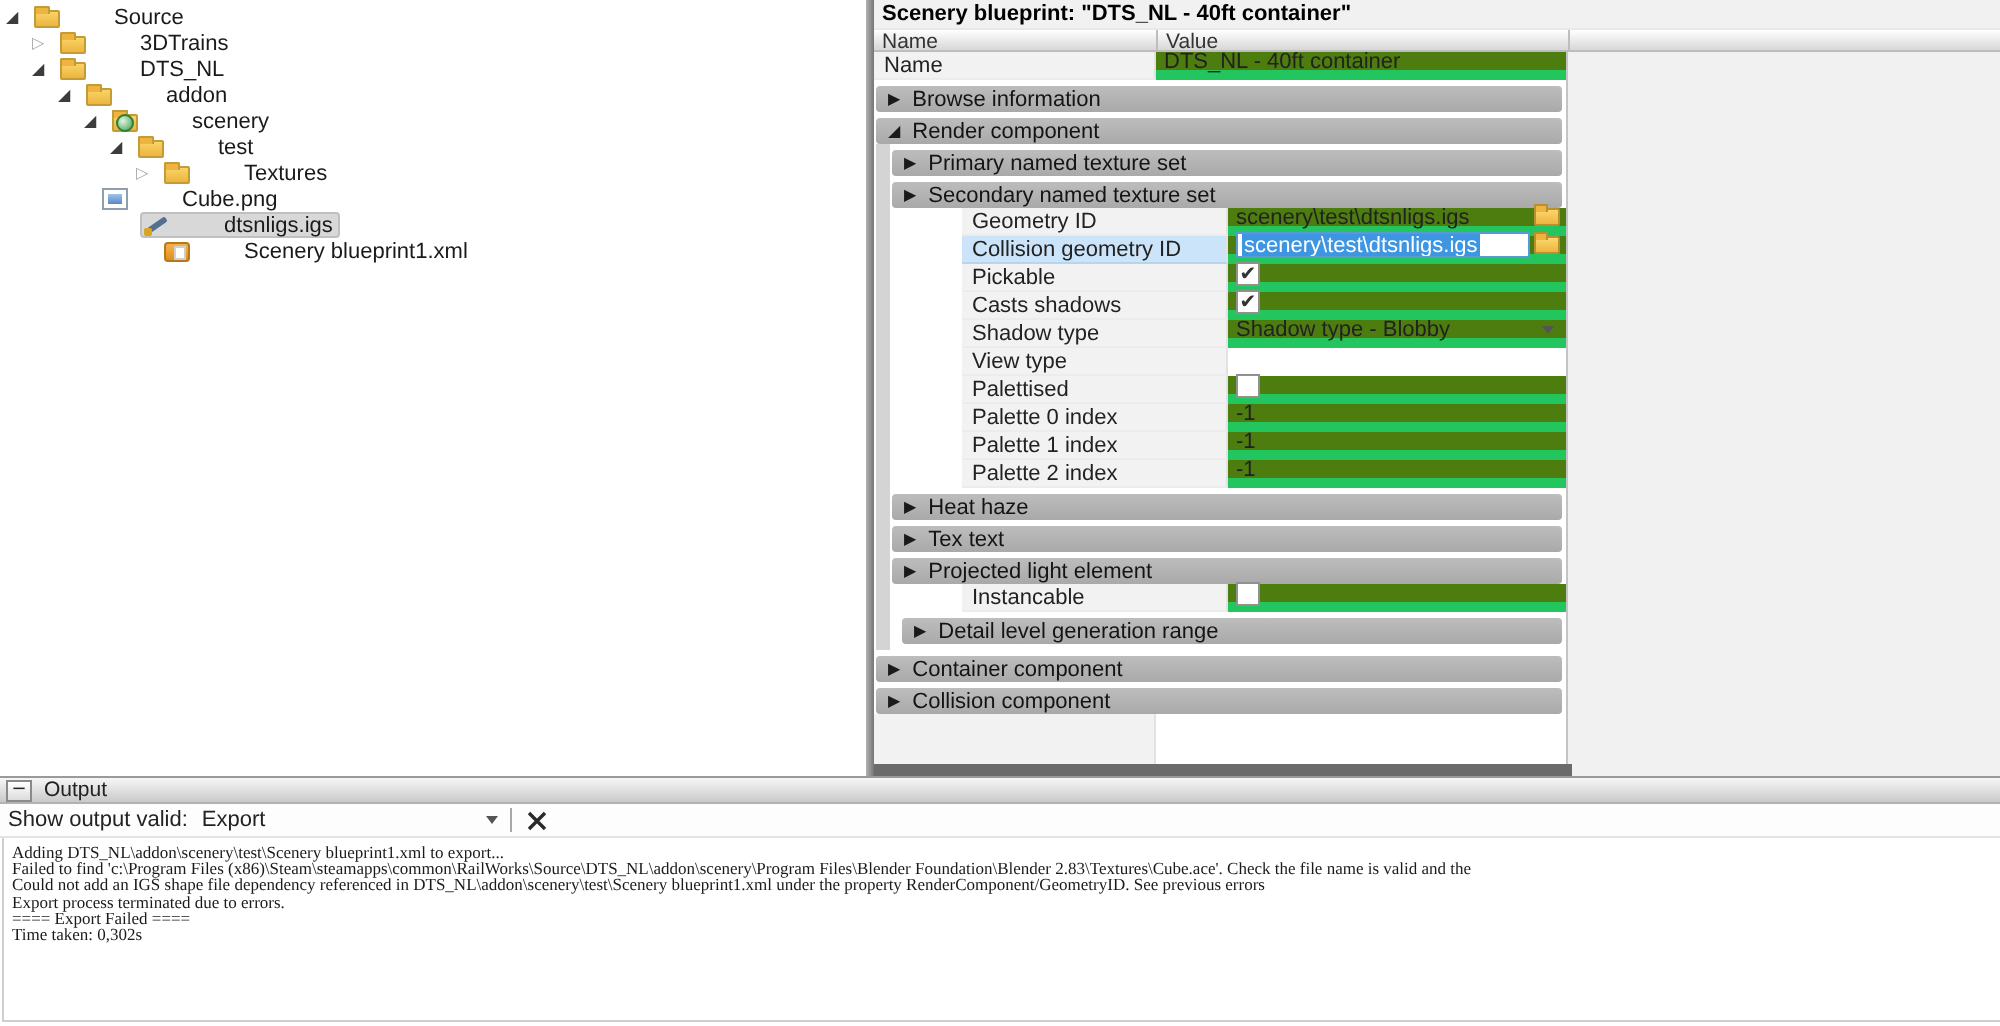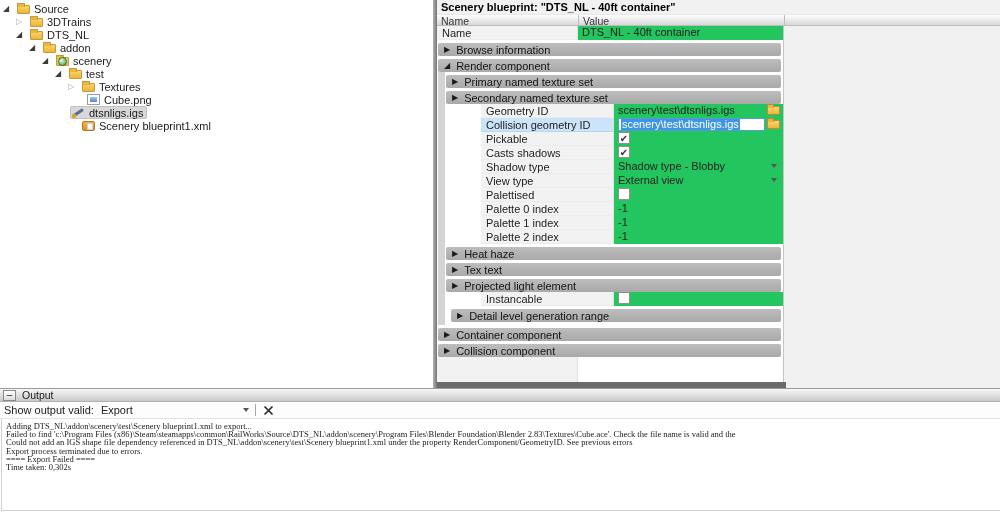--- a/index.html
+++ b/index.html
@@ -18,39 +18,39 @@
   .i-folder-scenery::before{content:"";position:absolute;top:-3px;left:-1px;width:6px;height:3px;background:#eeb43f;border:1px solid #c39b37;border-bottom:none;}
   .i-folder-scenery::after{content:"";position:absolute;left:1px;top:-1px;width:7px;height:7px;border-radius:50%;background:radial-gradient(circle at 35% 35%,#e2f5e3,#3f9e4d);border:1px solid #2e7d39;}
   .i-image-file{background:#fff;border:1px solid #8f9fae;width:10px;margin-left:1px;}
   .i-image-file::after{content:"";position:absolute;left:2px;top:2px;right:2px;bottom:2px;background:linear-gradient(#9ec4ea,#5b87c5);}
   .i-igs-file::before{content:"";position:absolute;left:1px;top:4px;width:11px;height:3px;background:#53708e;border-radius:1px;transform:rotate(-35deg);}
   .i-igs-file::after{content:"";position:absolute;left:0;bottom:0;width:4px;height:4px;background:#d9a323;border-radius:1px;}
   .i-xml-file{background:linear-gradient(#f7b24e,#e08f17);border:1px solid #b5791c;border-radius:2px;height:10px;margin-top:1px;}
   .i-xml-file::after{content:"";position:absolute;right:1px;top:1px;width:4px;height:5px;background:#fff;border:1px solid #cfcfcf;}
   .tsel{display:flex;align-items:center;height:13px;padding:0 3px 0 1px;border-radius:2px;}
   .titem.selected .tsel{background:#d8d8d8;border:1px solid #c0c0c0;}
-  .tlabel{padding-left:0;}
+  .tlabel{padding-left:0;margin-left:23px;}
 
   
   #v-splitter{position:absolute;left:433px;top:0;width:4px;height:388px;background:linear-gradient(90deg,#b2b2b2,#757575);}
 
   
   #inspector{position:absolute;left:437px;top:0;right:0;height:388px;background:#f1f1f1;}
   #inspector-title{height:14px;background:#f1f1f1;font-size:11px;font-weight:bold;color:#000;padding:1px 0 0 4px;white-space:nowrap;}
   #grid-header{position:absolute;top:14px;left:0;right:0;height:12px;background:linear-gradient(#ffffff,#d7d7d7);border-bottom:1px solid #bdbdbd;border-top:1px solid #e8e8e8;display:flex;font-size:10.5px;color:#333;}
   .gh-name{width:141px;padding-left:4px;}
   .gh-value{width:206px;border-left:1px solid #bdbdbd;padding-left:4px;}
   .gh-rest{flex:1;border-left:1px solid #bdbdbd;}
   #grid-body{position:absolute;top:26px;left:0;width:347px;height:356px;background:#fff;border-right:1px solid #c4c4c4;display:flex;flex-direction:column;overflow:hidden;}
   #grid-bottom{position:absolute;top:382px;left:0;width:349px;height:6px;background:#6b6b6b;}
 
   .frow{display:flex;height:14px;flex:0 0 14px;font-size:11px;}
   .flabel{width:141px;background:#f2f2f2;border-right:1px solid #e2e2e2;border-bottom:1px solid #ececec;display:flex;align-items:center;padding-left:5px;color:#222;white-space:nowrap;overflow:hidden;}
   .child-block .flabel{width:133px;margin-left:36px;}
-  .fvalue{flex:1;background:#22c55e;border-bottom:2px solid #22c55e;display:flex;align-items:center;padding-left:4px;position:relative;color:#222;white-space:nowrap;}
+  .fvalue{flex:1;background:#4d7c0f;border-bottom:5px solid #22c55e;display:flex;align-items:center;padding-left:4px;position:relative;color:#222;white-space:nowrap;}
   .frow.selected .flabel{background:var(--sel-bg,#cbe4f9);border-bottom-color:#b8d5ee;}
   .tbox{flex:1;height:13px;margin:0 2px 0 0;border:1px solid #569bd6;background:#fff;display:flex;align-items:center;padding-left:2px;overflow:hidden;}
   .seltext{background:var(--accent,#3e95e1);color:#fff;padding:0 1px;}
   .cb{width:12px;height:12px;border:1px solid #909090;background:#fff;font-family:"DejaVu Sans",sans-serif;font-size:10px;line-height:11px;text-align:center;color:#333;}
   .dd{margin-left:auto;margin-right:6px;width:0;height:0;border-left:3.5px solid transparent;border-right:3.5px solid transparent;border-top:4px solid #555;}
   .browse{width:13px;height:9px;margin-left:auto;margin-right:3px;position:relative;background:linear-gradient(#fbd76c,#eeb43f);border:1px solid #b98f2f;border-radius:1px;flex:0 0 13px;}
   .browse::before{content:"";position:absolute;top:-3px;left:-1px;width:5px;height:3px;background:#eeb43f;border:1px solid #b98f2f;border-bottom:none;}
 
   .grp{flex:0 0 13px;height:13px;background:linear-gradient(#bdbdbd,#a9a9a9);border-radius:2px;margin:3px 2px 0 1px;display:flex;align-items:center;font-size:11px;color:#141414;white-space:nowrap;}
   .grp.inset{margin-left:6px;}
@@ -121,21 +121,21 @@
           <span class="tlabel">test</span>
         </span>
       </div>
       <div class="titem" style="padding-left: 68px;">
         <span class="texp">▷</span>
         <span class="tsel">
           <span class="ti i-folder"></span>
           <span class="tlabel">Textures</span>
         </span>
       </div>
-      <div class="titem" style="padding-left: 72px;">
+      <div class="titem" style="padding-left: 36px;">
         <span class="texp"></span>
         <span class="tsel">
           <span class="ti i-image-file"></span>
           <span class="tlabel">Cube.png</span>
         </span>
       </div>
       <div class="titem selected" style="padding-left: 57px;">
         <span class="texp"></span>
         <span class="tsel">
           <span class="ti i-igs-file"></span>
@@ -214,24 +214,20 @@
           </div>
           <div class="frow">
             <div class="flabel">Shadow type</div>
             <div class="fvalue">
               <span>Shadow type - Blobby</span>
               <span class="dd"></span>
             </div>
           </div>
           <div class="frow">
             <div class="flabel">View type</div>
-            <div class="fvalue">
-              <span>External view</span>
-              <span class="dd"></span>
-            </div>
           </div>
           <div class="frow">
             <div class="flabel">Palettised</div>
             <div class="fvalue">
               <span class="cb"></span>
             </div>
           </div>
           <div class="frow">
             <div class="flabel">Palette 0 index</div>
             <div class="fvalue">

